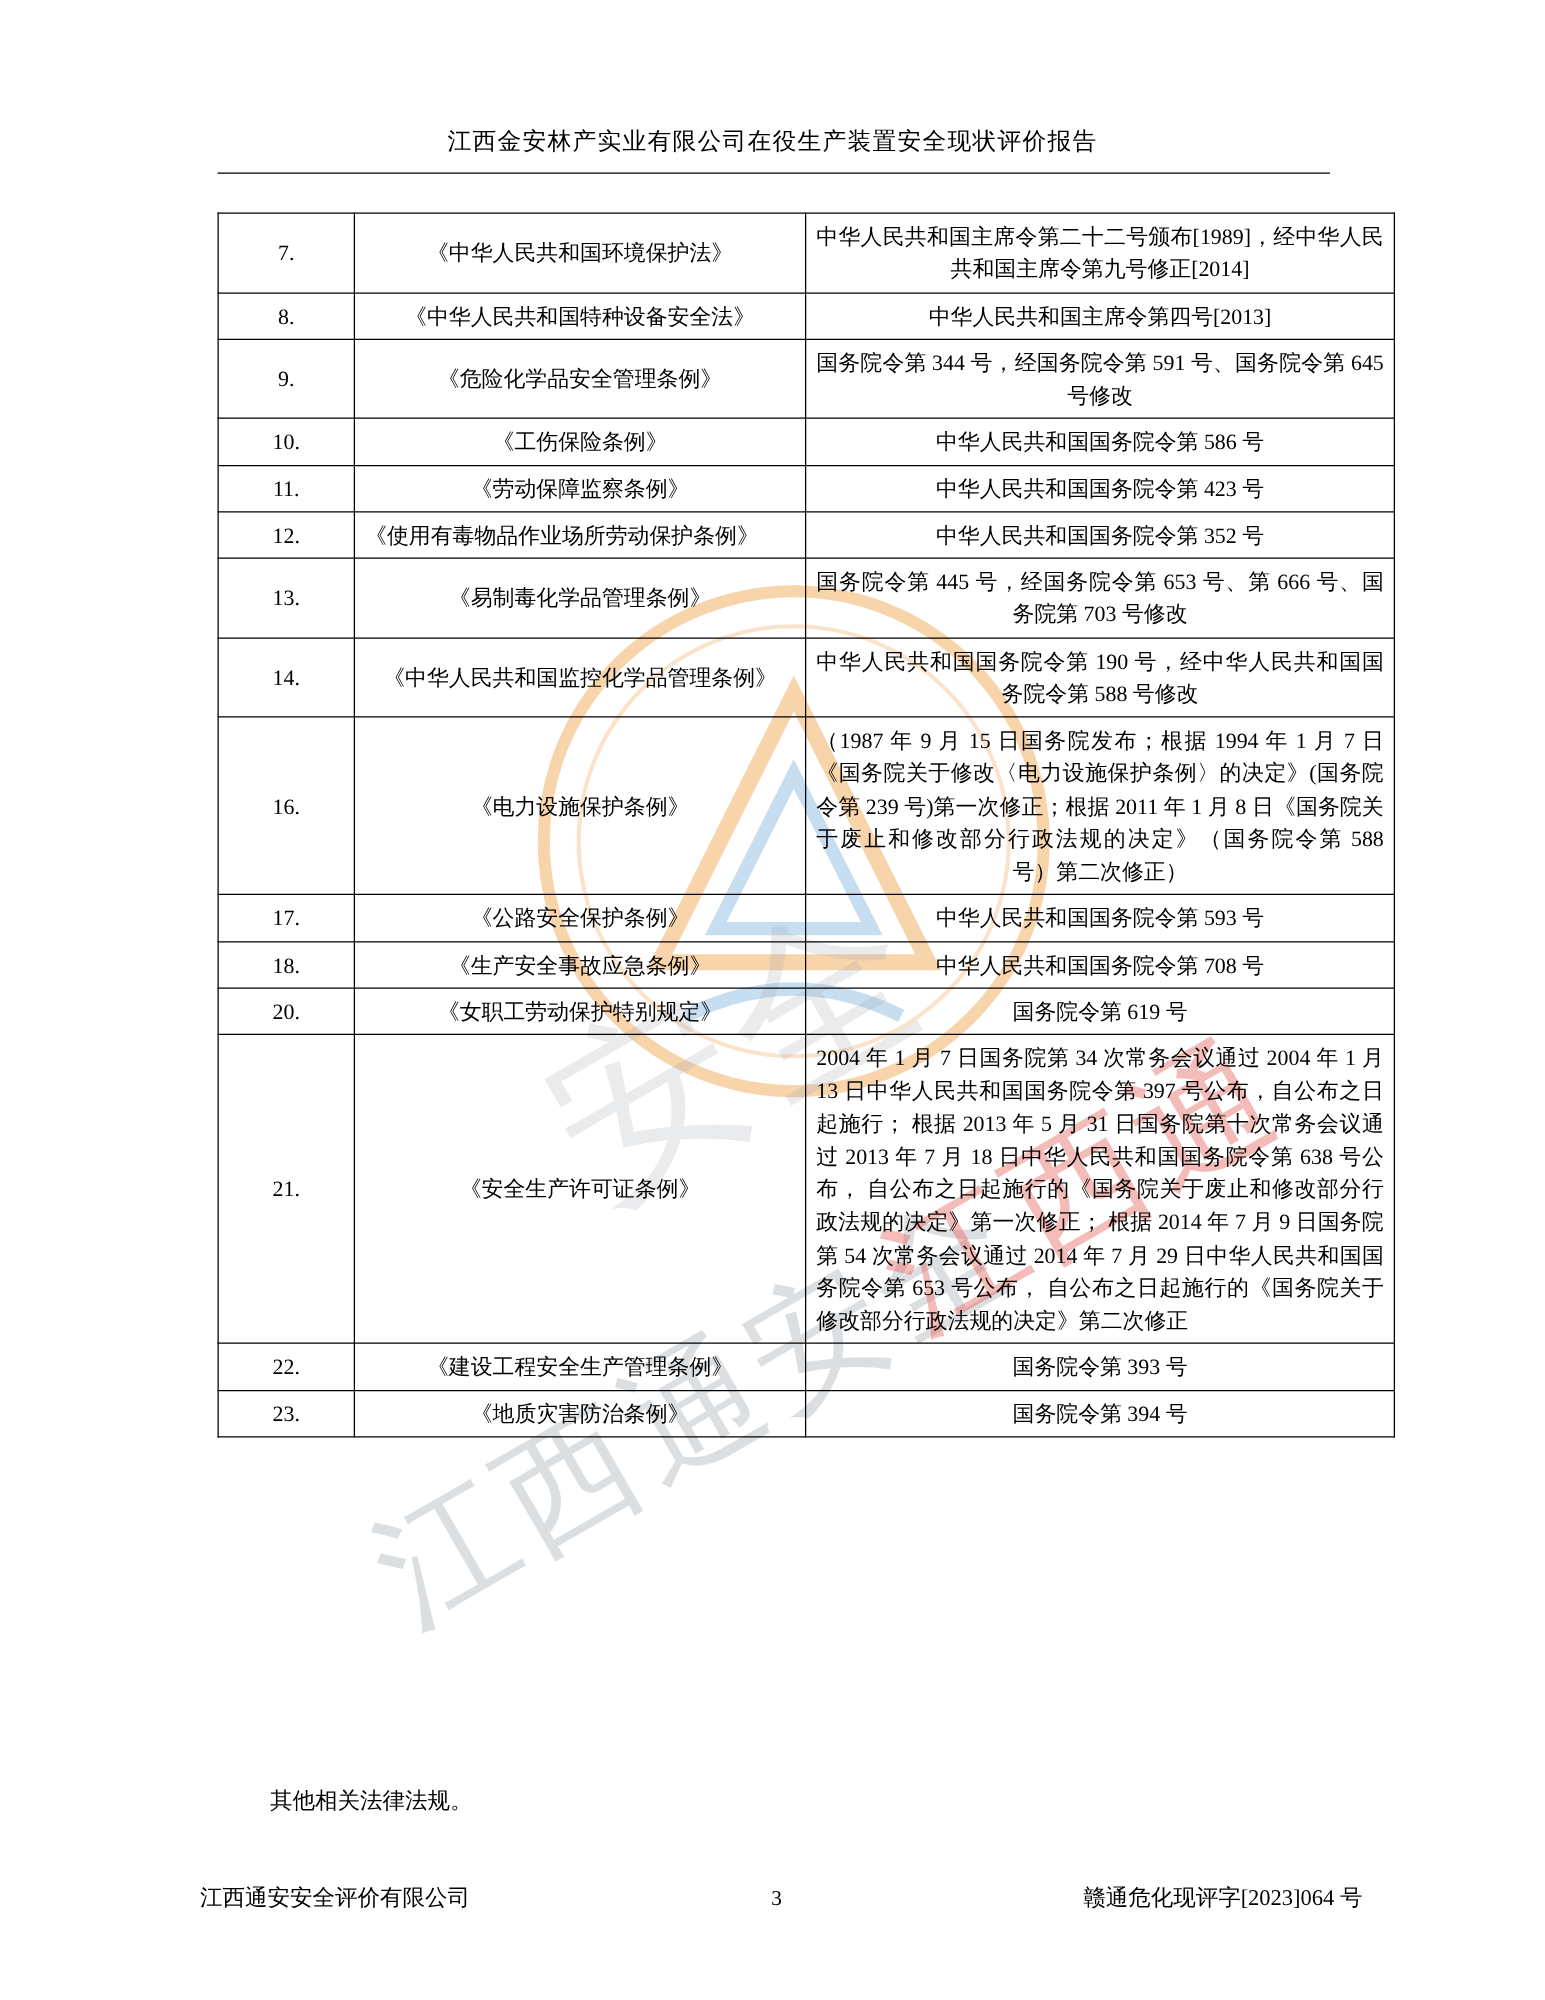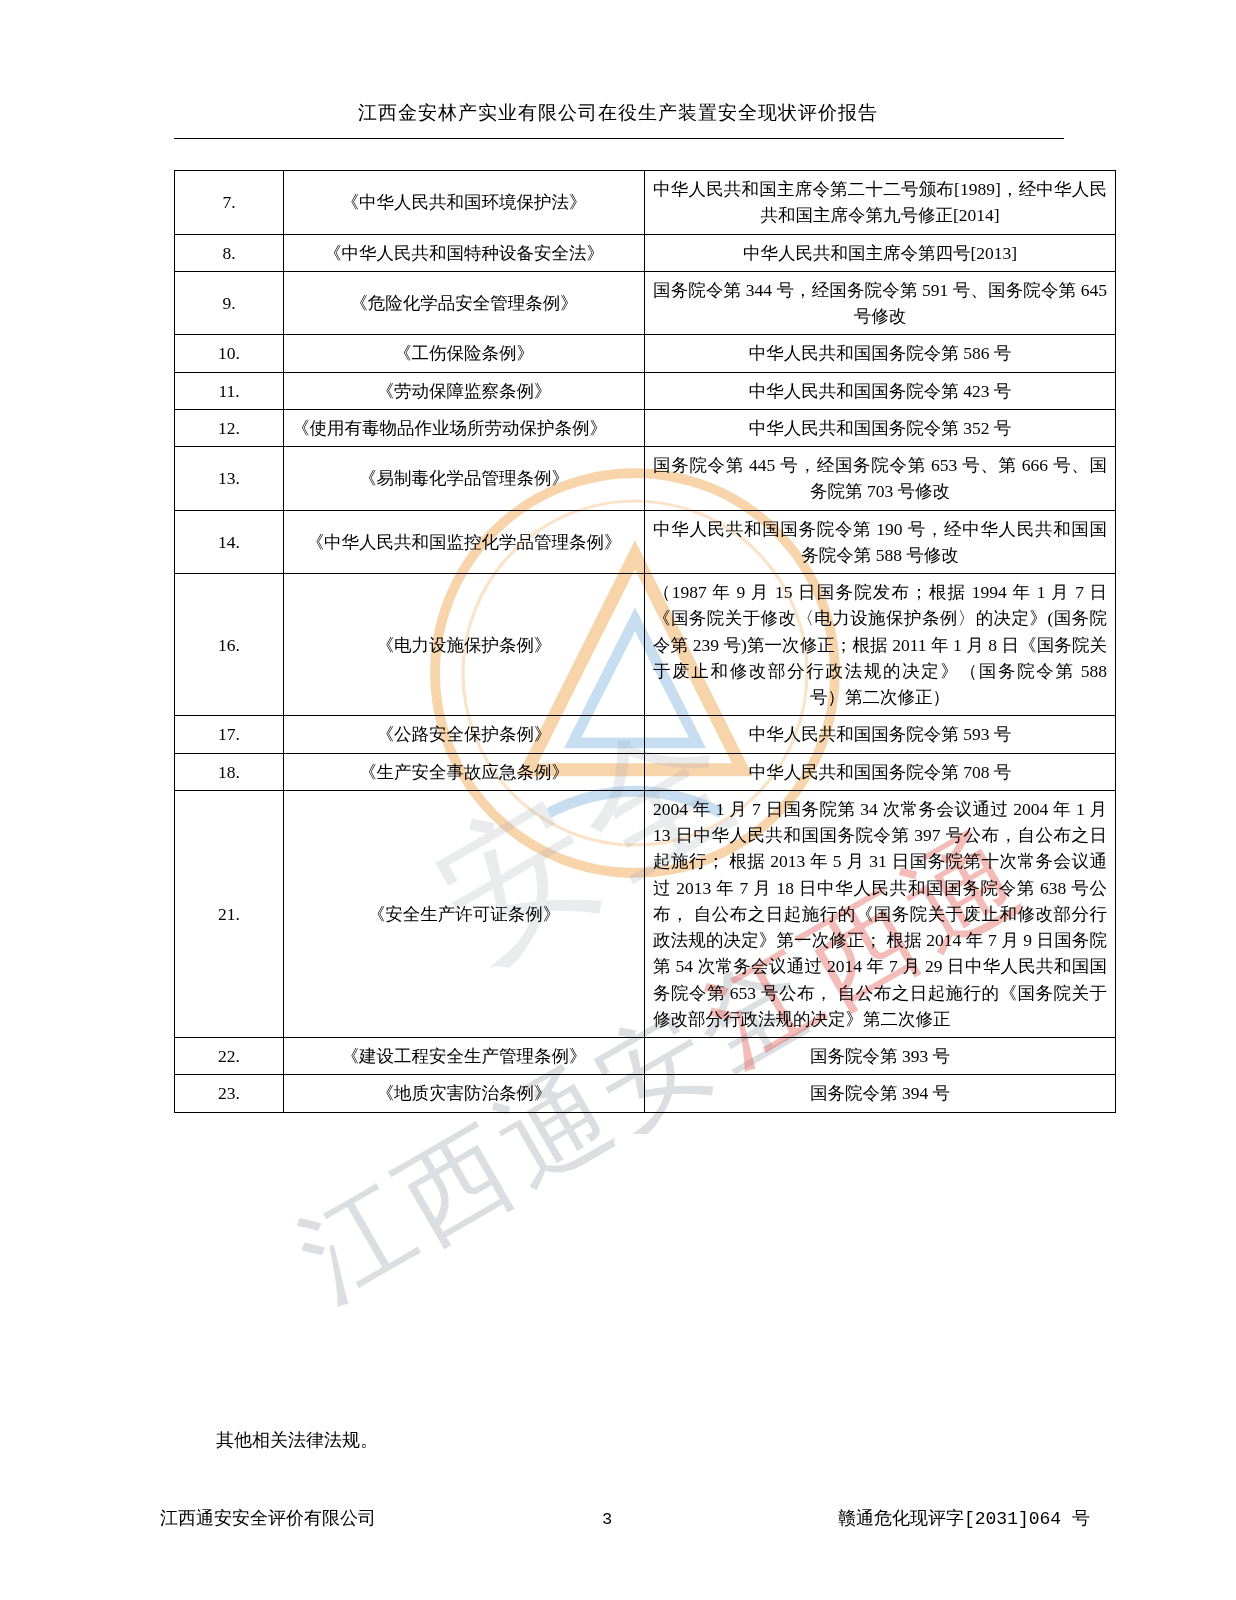--- a/index.html
+++ b/index.html
@@ -159,21 +159,20 @@
   .footer {
     position: absolute;
     left: 160px;
     top: 1478px;
     width: 930px;
     display: flex;
     justify-content: space-between;
     align-items: baseline;
     font-size: 18px;
     z-index: 5;
-    font-family: Liberation Mono, monospace;
   }
   .footer .mid {
     font-size: 17px;
   }
 </style>
 </head>
 <body>
 
 <div class="page">
 
@@ -247,20 +246,25 @@
           <td class="c-num">17.</td>
           <td class="c-name">《公路安全保护条例》</td>
           <td class="c-ref">中华人民共和国国务院令第 593 号</td>
         </tr>
         <tr>
           <td class="c-num">18.</td>
           <td class="c-name">《生产安全事故应急条例》</td>
           <td class="c-ref">中华人民共和国国务院令第 708 号</td>
         </tr>
         <tr>
+          <td class="c-num">20.</td>
+          <td class="c-name">《女职工劳动保护特别规定》</td>
+          <td class="c-ref">国务院令第 619 号</td>
+        </tr>
+        <tr>
           <td class="c-num">21.</td>
           <td class="c-name">《安全生产许可证条例》</td>
           <td class="c-ref leftish">2004 年 1 月 7 日国务院第 34 次常务会议通过 2004 年 1 月 13 日中华人民共和国国务院令第 397 号公布，自公布之日起施行； 根据 2013 年 5 月 31 日国务院第十次常务会议通过 2013 年 7 月 18 日中华人民共和国国务院令第 638 号公布， 自公布之日起施行的《国务院关于废止和修改部分行政法规的决定》第一次修正； 根据 2014 年 7 月 9 日国务院第 54 次常务会议通过 2014 年 7 月 29 日中华人民共和国国务院令第 653 号公布， 自公布之日起施行的《国务院关于修改部分行政法规的决定》第二次修正</td>
         </tr>
         <tr>
           <td class="c-num">22.</td>
           <td class="c-name">《建设工程安全生产管理条例》</td>
           <td class="c-ref">国务院令第 393 号</td>
         </tr>
         <tr>
@@ -270,16 +274,16 @@
         </tr>
       </tbody>
     </table>
   </div>
 
   <div class="note">其他相关法律法规。</div>
 
   <div class="footer">
     <div>江西通安安全评价有限公司</div>
     <div class="mid">3</div>
-    <div>赣通危化现评字[2031]064 号</div>
+    <div>赣通危化现评字[2023]064 号</div>
   </div>
 
 </div>
 
 </body></html>

